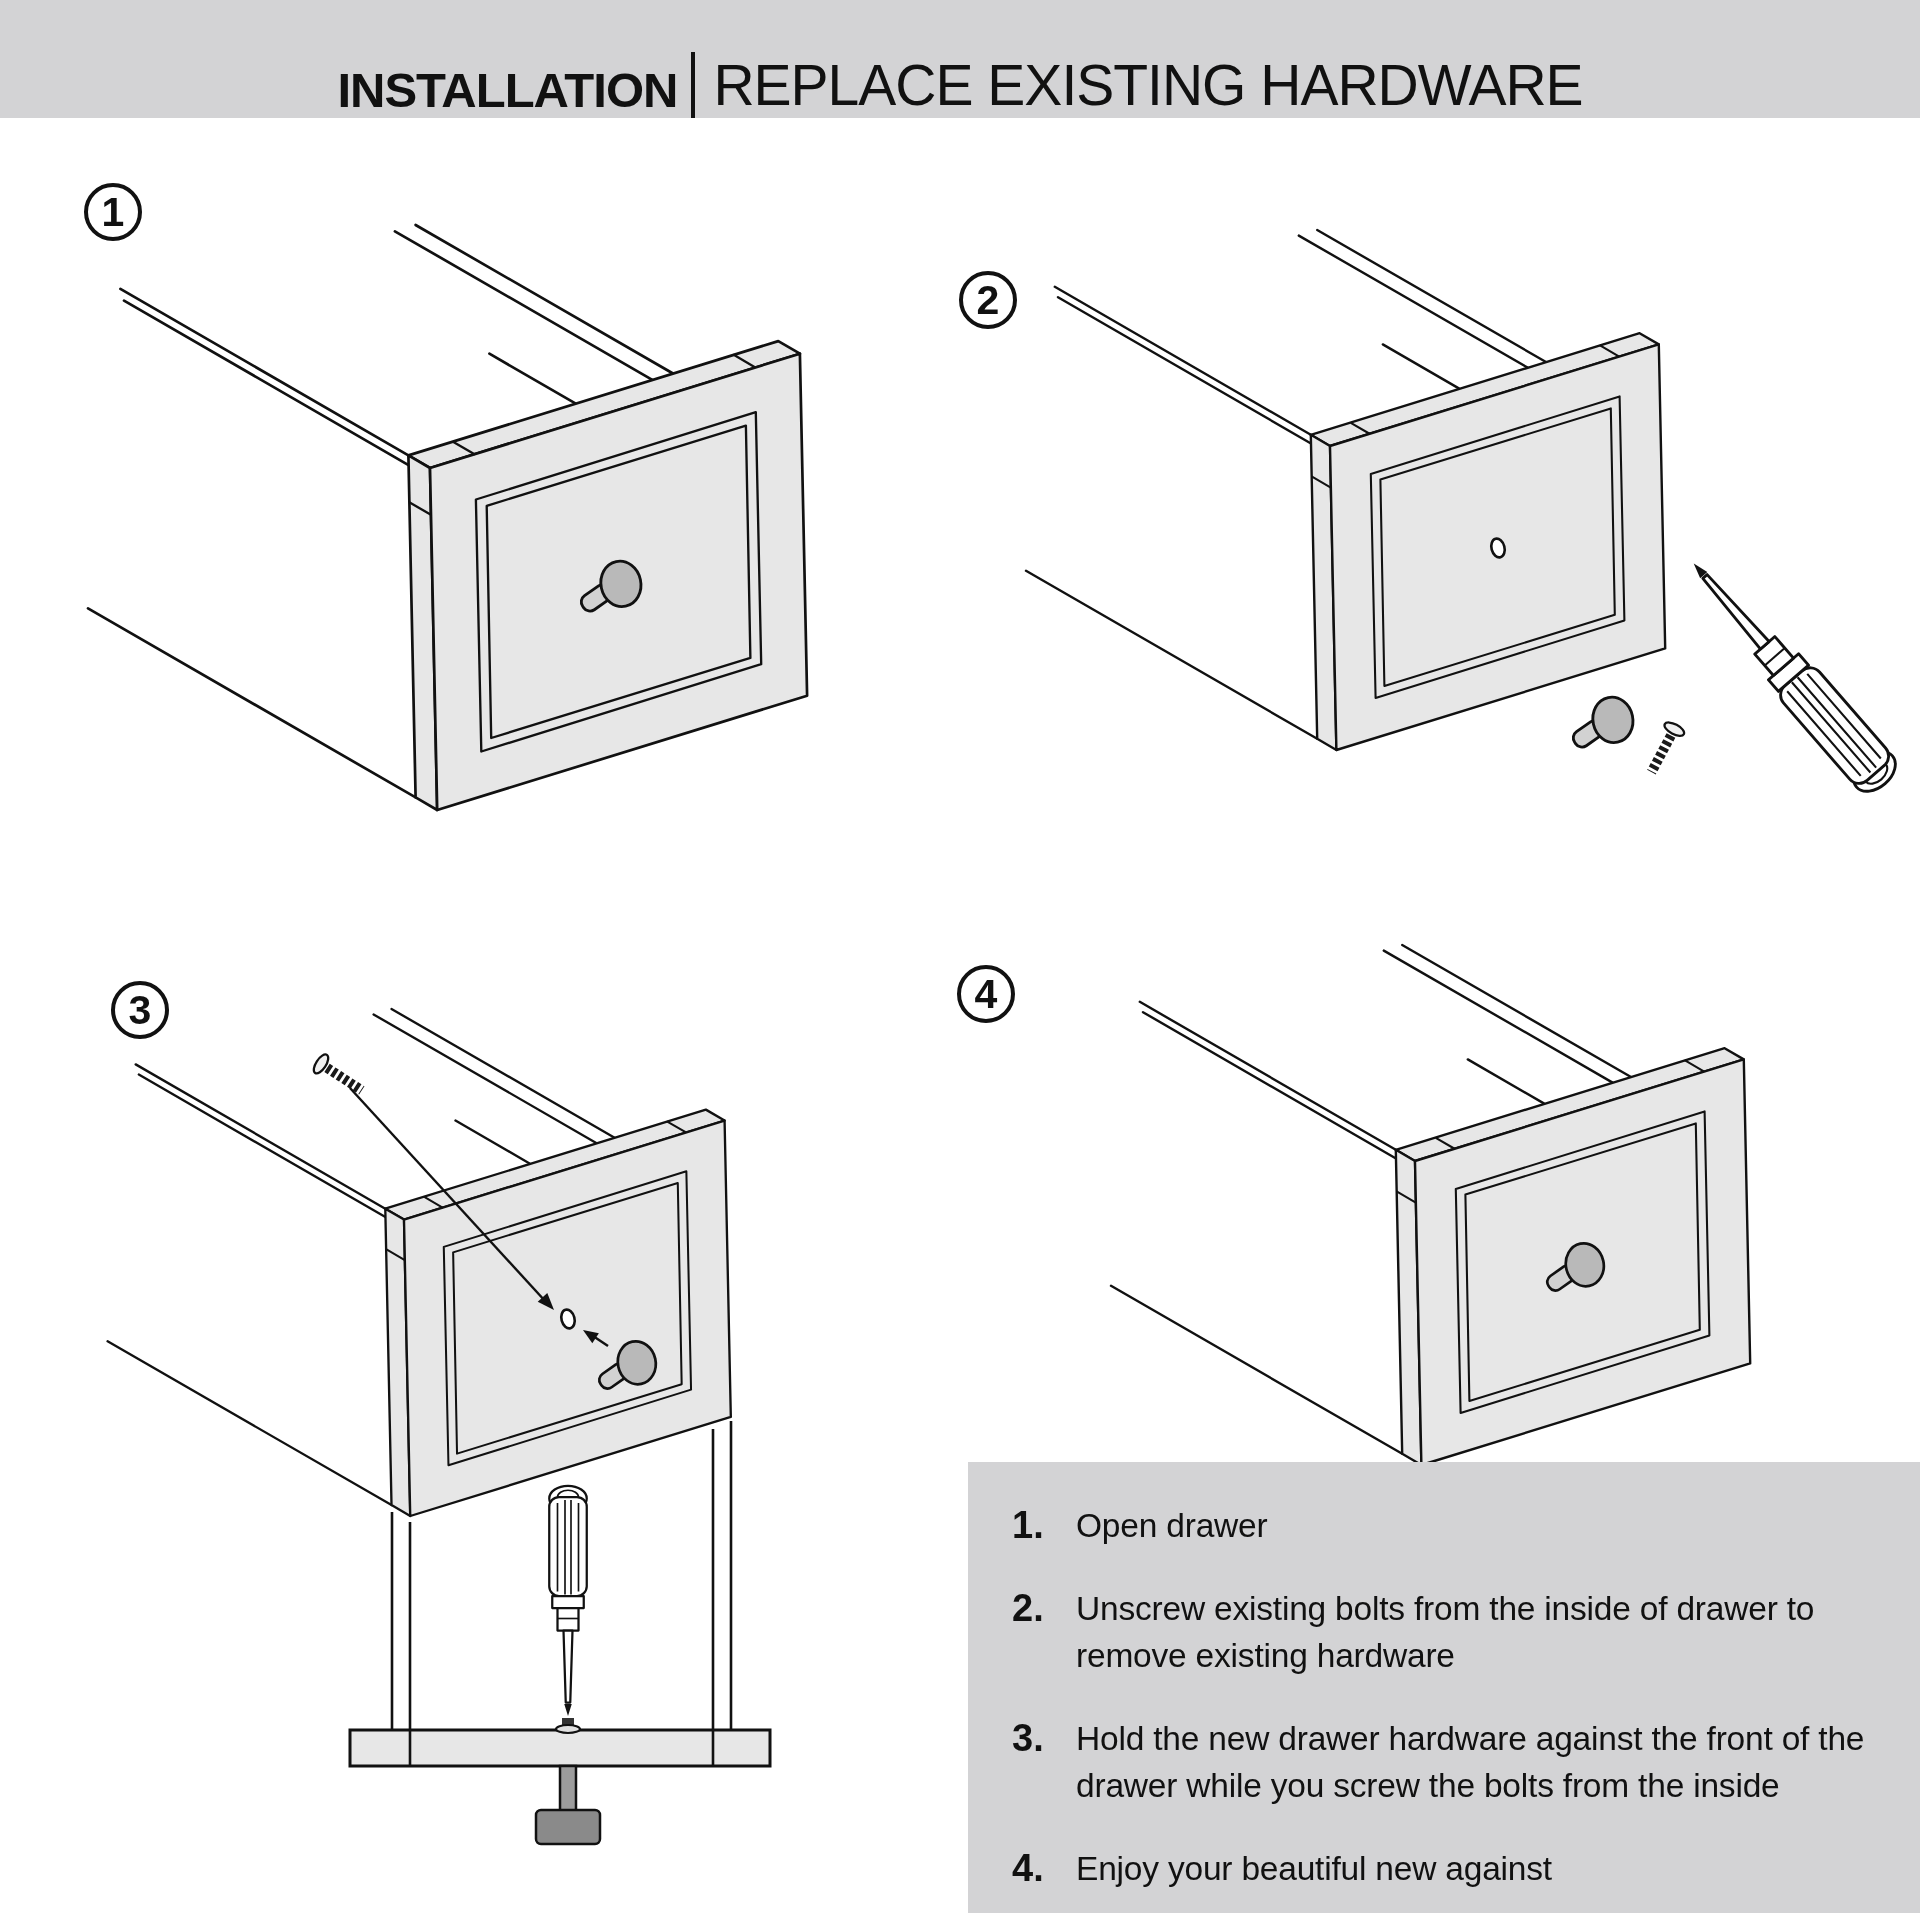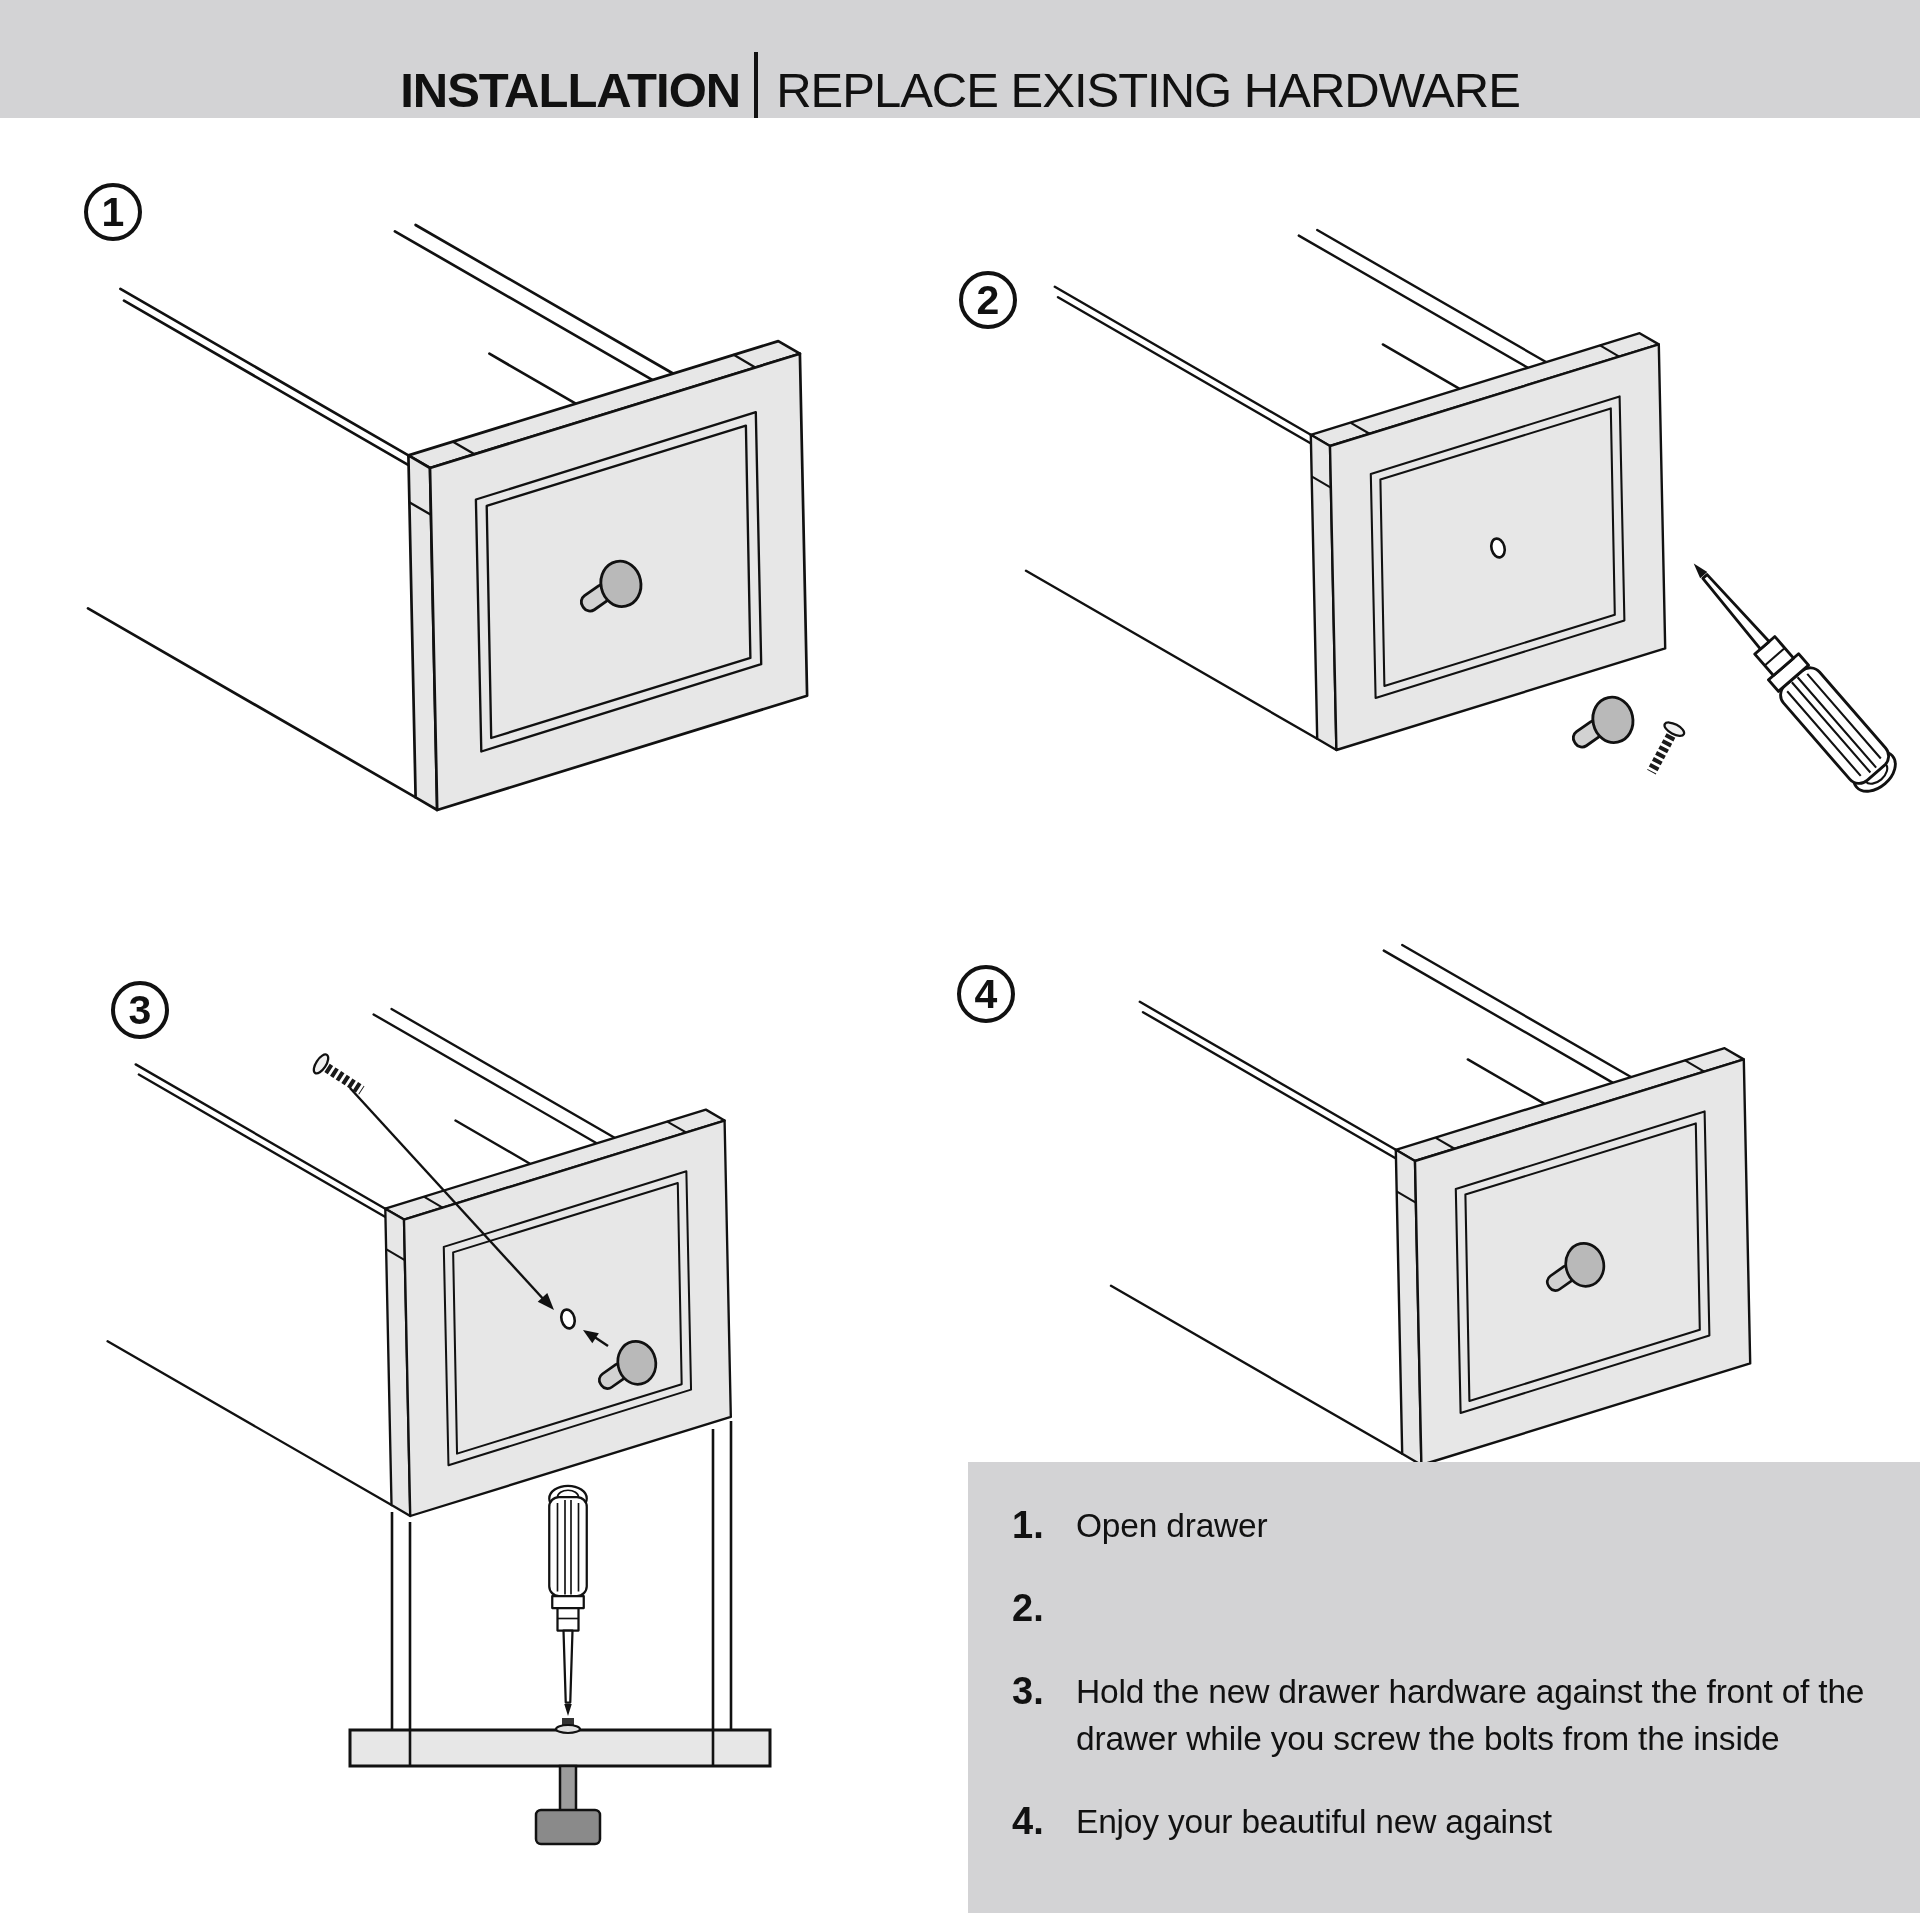--- a/index.html
+++ b/index.html
@@ -4,21 +4,21 @@
 <style>
   html,body{margin:0;padding:0;background:#ffffff;}
   body{width:1920px;height:1913px;position:relative;overflow:hidden;
        font-family:"Liberation Sans", sans-serif;color:#111;}
 
   
   .header{position:absolute;left:0;top:0;width:1920px;height:118px;
           background:#d3d3d5;display:flex;align-items:flex-end;justify-content:center;}
   .header .t1{font-size:49px;font-weight:700;letter-spacing:-1px;}
   .header .sep{width:4px;height:66px;background:#111;margin:0 18px 0 14px;}
-  .header .t2{font-size:49px;font-weight:400;letter-spacing:-1px;}
+  .header .t2{font-size:57px;font-weight:400;letter-spacing:-1px;}
 
   
   .badge{position:absolute;width:58px;height:58px;border:4px solid #111;border-radius:50%;
          background:#fff;display:flex;align-items:center;justify-content:center;
          font-size:41px;font-weight:700;box-sizing:border-box;}
 
   
   svg{position:absolute;overflow:visible;}
   .face{fill:#e7e7e7;stroke:#111;stroke-width:3;stroke-linejoin:round;}
   .edge{fill:none;stroke:#111;stroke-width:2.6;stroke-linejoin:round;}
@@ -160,20 +160,22 @@
     </g>
 </svg>
 
 <section class="instructions">
   <div class="item">
     <span class="num">1.</span>
     <span class="txt">Open drawer</span>
   </div>
   <div class="item">
     <span class="num">2.</span>
+    <span class="txt">Unscrew existing bolts from the inside of drawer to
+remove existing hardware</span>
   </div>
   <div class="item">
     <span class="num">3.</span>
     <span class="txt">Hold the new drawer hardware against the front of the
 drawer while you screw the bolts from the inside</span>
   </div>
   <div class="item">
     <span class="num">4.</span>
     <span class="txt">Enjoy your beautiful new against</span>
   </div>

